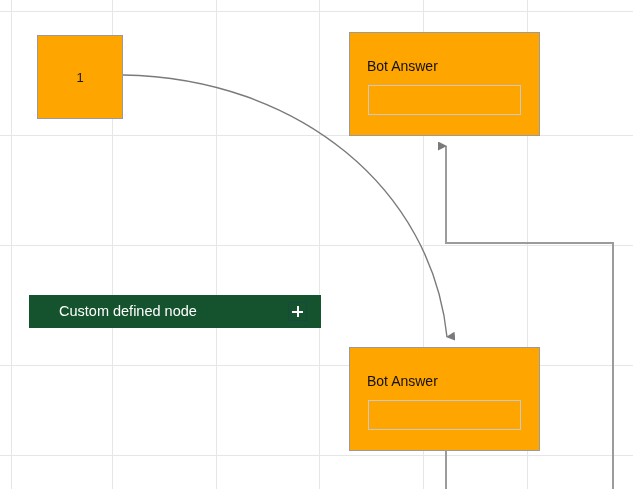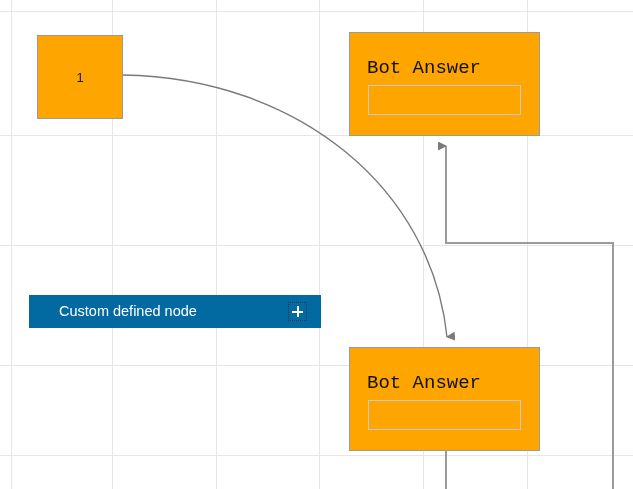--- a/index.html
+++ b/index.html
@@ -61,25 +61,24 @@
     color: #1a1a1a;
     line-height: 1;
   }
   .node-bot {
     padding: 0;
   }
   .node-bot-title {
     position: absolute;
     left: 17px;
     top: 26px;
-    font-size: 19px;
+    font-size: 14px;
     color: #111111;
     line-height: 1;
     white-space: nowrap;
-    font-family: Liberation Mono, monospace;
   }
   .node-bot-slot {
     position: absolute;
     left: 18px;
     right: 18px;
     top: 52px;
     height: 30px;
     box-sizing: border-box;
     border: 1px solid #c9c9c9;
     background: transparent;
@@ -173,21 +172,21 @@
   <div class="node node-bot" id="n-node-bot-top" style="left: 349px; top: 32px; width: 191px; height: 104px; background: rgb(255, 165, 0); border-color: rgb(154, 154, 154);">
     <span class="node-bot-title">Bot Answer</span>
     <div class="node-bot-slot"></div>
   </div>
 
   <div class="node node-bot" id="n-node-bot-bottom" style="left: 349px; top: 347px; width: 191px; height: 104px; background: rgb(255, 165, 0); border-color: rgb(154, 154, 154);">
     <span class="node-bot-title">Bot Answer</span>
     <div class="node-bot-slot"></div>
   </div>
 
-  <div class="palette-bar" id="palette-bar" style="left: 29px; top: 295px; width: 292px; height: 33px; background: #0369a1;">
+  <div class="palette-bar" id="palette-bar" style="left: 29px; top: 295px; width: 292px; height: 33px; background: #14532d;">
     <span class="palette-label">Custom defined node</span>
     <span class="palette-add">
       <span class="bar-h"></span>
       <span class="bar-v"></span>
     </span>
   </div>
 
 </div>
 
 </body></html>

